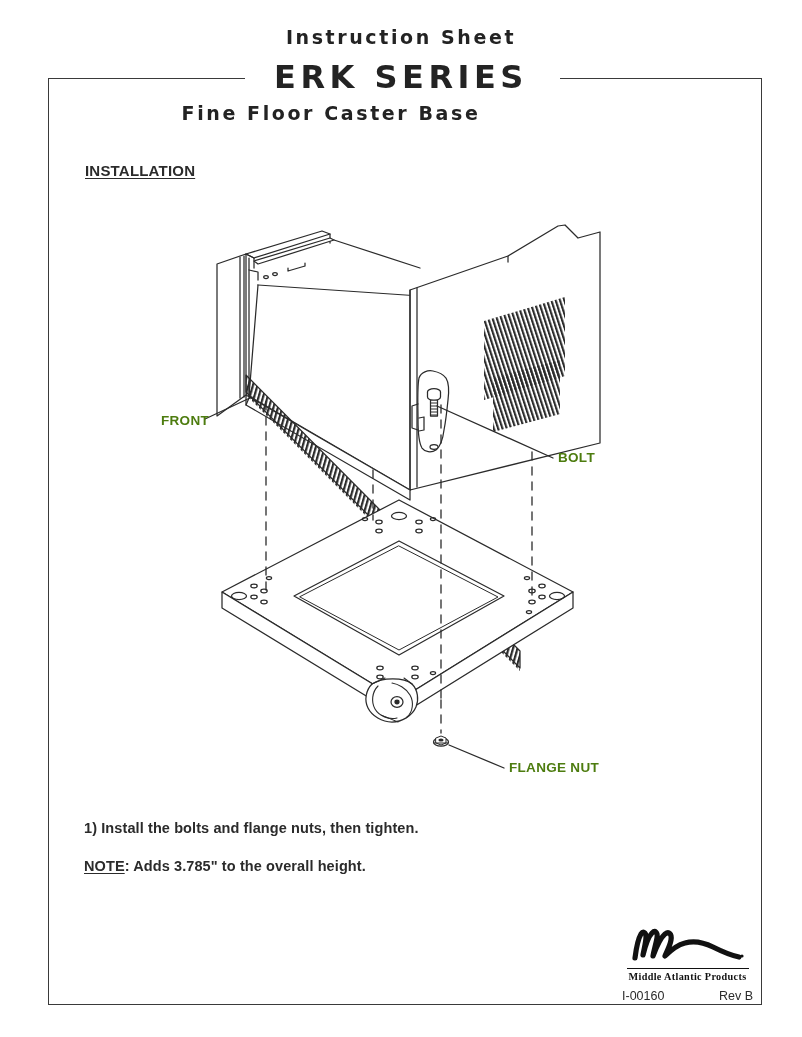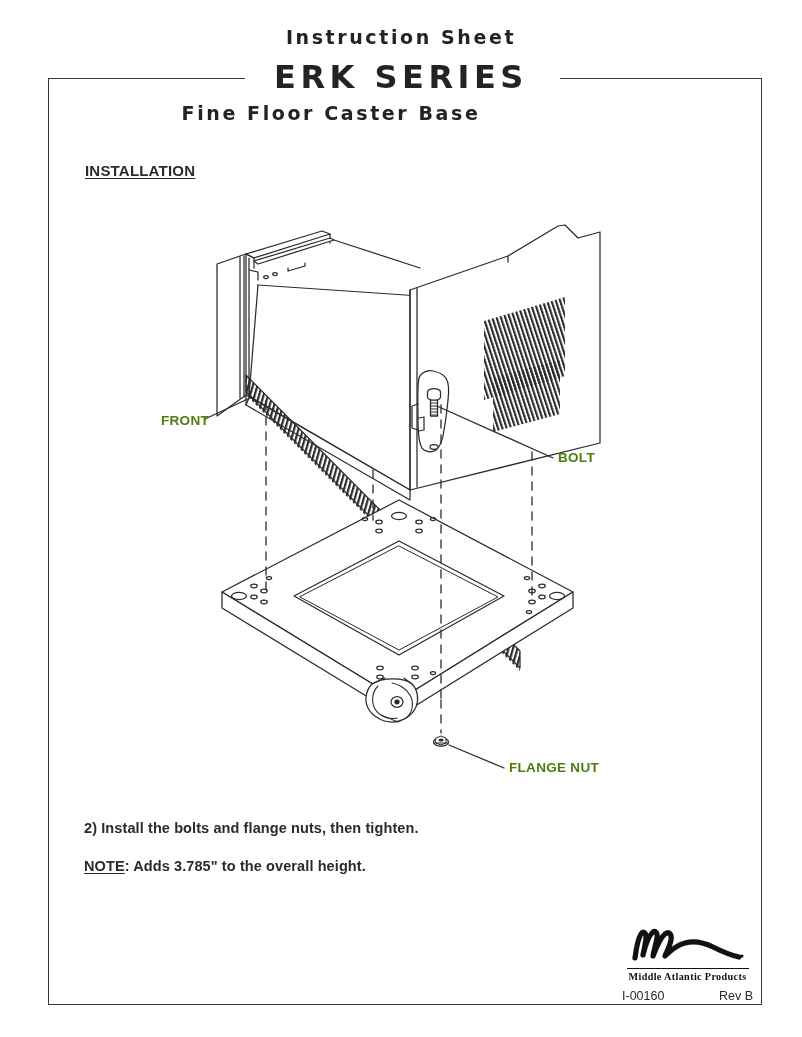--- a/index.html
+++ b/index.html
@@ -364,21 +364,21 @@
       <polyline points="504,768 449,745" stroke-width="1.3"></polyline>
 
     </g>
   </svg>
 
   <div class="callout callout-front">FRONT</div>
   <div class="callout callout-bolt">BOLT</div>
   <div class="callout callout-flange-nut">FLANGE NUT</div>
 
   <div class="steps">
-    <div class="step">2) Install the bolts and flange nuts, then tighten.</div>
+    <div class="step">1) Install the bolts and flange nuts, then tighten.</div>
     <div class="step">
       <span class="note-label">NOTE</span><span>: Adds 3.785" to the overall height.</span>
     </div>
   </div>
 
   <div class="footer">
     <svg class="logo-mark" viewBox="0 0 118 42">
       <path d="M6,33 C7,25 9,14 12,9 C14,6 17,7 17,12 C17,17 15,24 14,30
                C16,22 19,12 23,8 C26,5 29,7 28,13 C27,19 25,25 24,31
                C27,23 31,13 36,9 C40,6 43,9 42,15 C41,21 38,26 36,31

